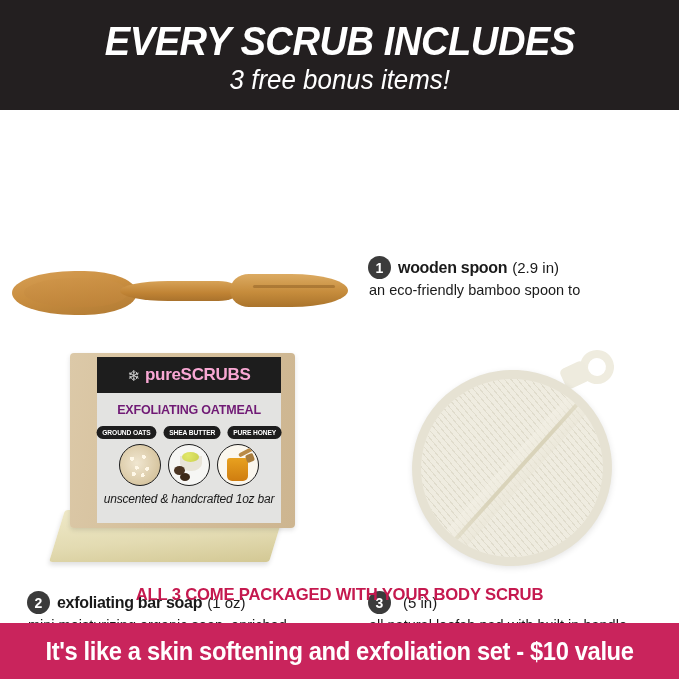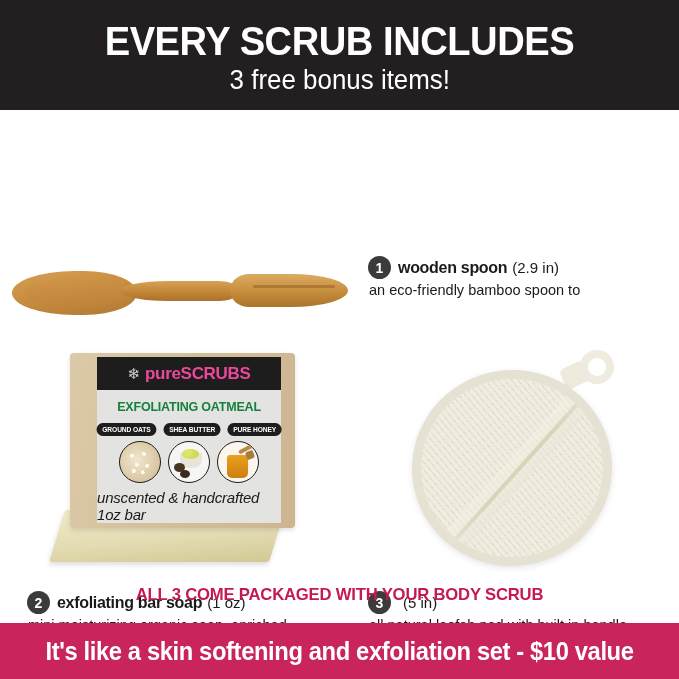--- a/index.html
+++ b/index.html
@@ -13,20 +13,21 @@
 
   
   .header {
     height: 110px;
     background: #231f20;
     display: flex;
     flex-direction: column;
     align-items: center;
     justify-content: center;
     padding-top: 6px;
+    font-style: italic;
   }
   .header-title {
     color: #ffffff;
     font-size: 41px;
     font-weight: bold;
     letter-spacing: -0.5px;
     transform: scaleX(0.93);
     line-height: 1.02;
     white-space: nowrap;
   }
@@ -127,24 +128,24 @@
     position: absolute; left: 27px; top: 4px;
     width: 184px; height: 166px;
     background: #e3e3e1;
     display: flex; flex-direction: column; align-items: center;
   }
   .soap-logo-bar {
     width: 100%; height: 36px; background: #1d1d1d;
     display: flex; align-items: center; justify-content: center; gap: 5px;
   }
   .soap-logo-mark { font-size: 15px; color: #cfcfcf; line-height: 1; }
-  .soap-logo-text { color: #ec4899; font-size: 17px; font-weight: bold; letter-spacing: -0.3px; }
+  .soap-logo-text { color: #f9a8d4; font-size: 17px; font-weight: bold; letter-spacing: -0.3px; }
   .soap-heading {
     margin-top: 9px; text-align: right;
-    font-size: 12.5px; font-weight: bold; color: #15803d;
+    font-size: 12.5px; font-weight: bold; color: #701a75;
     line-height: 1.28; letter-spacing: -0.2px;
   }
   .badge-row { display: flex; gap: 4px; margin-top: 8px; }
   .ing-badge {
     background: #1d1d1d; color: #fff;
     font-size: 7px; font-weight: bold;
     padding: 3px 6px; border-radius: 9px;
     white-space: nowrap; letter-spacing: -0.1px;
     transform: scaleX(0.95);
   }
@@ -192,21 +193,21 @@
   }
   .honey-dipper {
     position:absolute; left:20px; top:5px; width:16px; height:4px;
     background:#b98a46; border-radius:2px; transform:rotate(-28deg);
   }
   .honey-dipper2 {
     position:absolute; left:28px; top:9px; width:8px; height:8px;
     background:#a87c3c; border-radius:2px; transform:rotate(-20deg);
   }
   .soap-footer {
-    margin-top: 6px; font-size: 15px; font-style: italic;
+    margin-top: 6px; font-size: 12px; font-style: italic;
     color: #1a1a1a; letter-spacing: -0.2px;
   }
 
   
   .loofah-wrap { position: absolute; left: 404px; top: 238px; width: 250px; height: 225px; }
   .loofah-pad {
     position: absolute; left: 8px; top: 22px;
     width: 200px; height: 196px;
     border-radius: 50%;
     background: #efece0;

